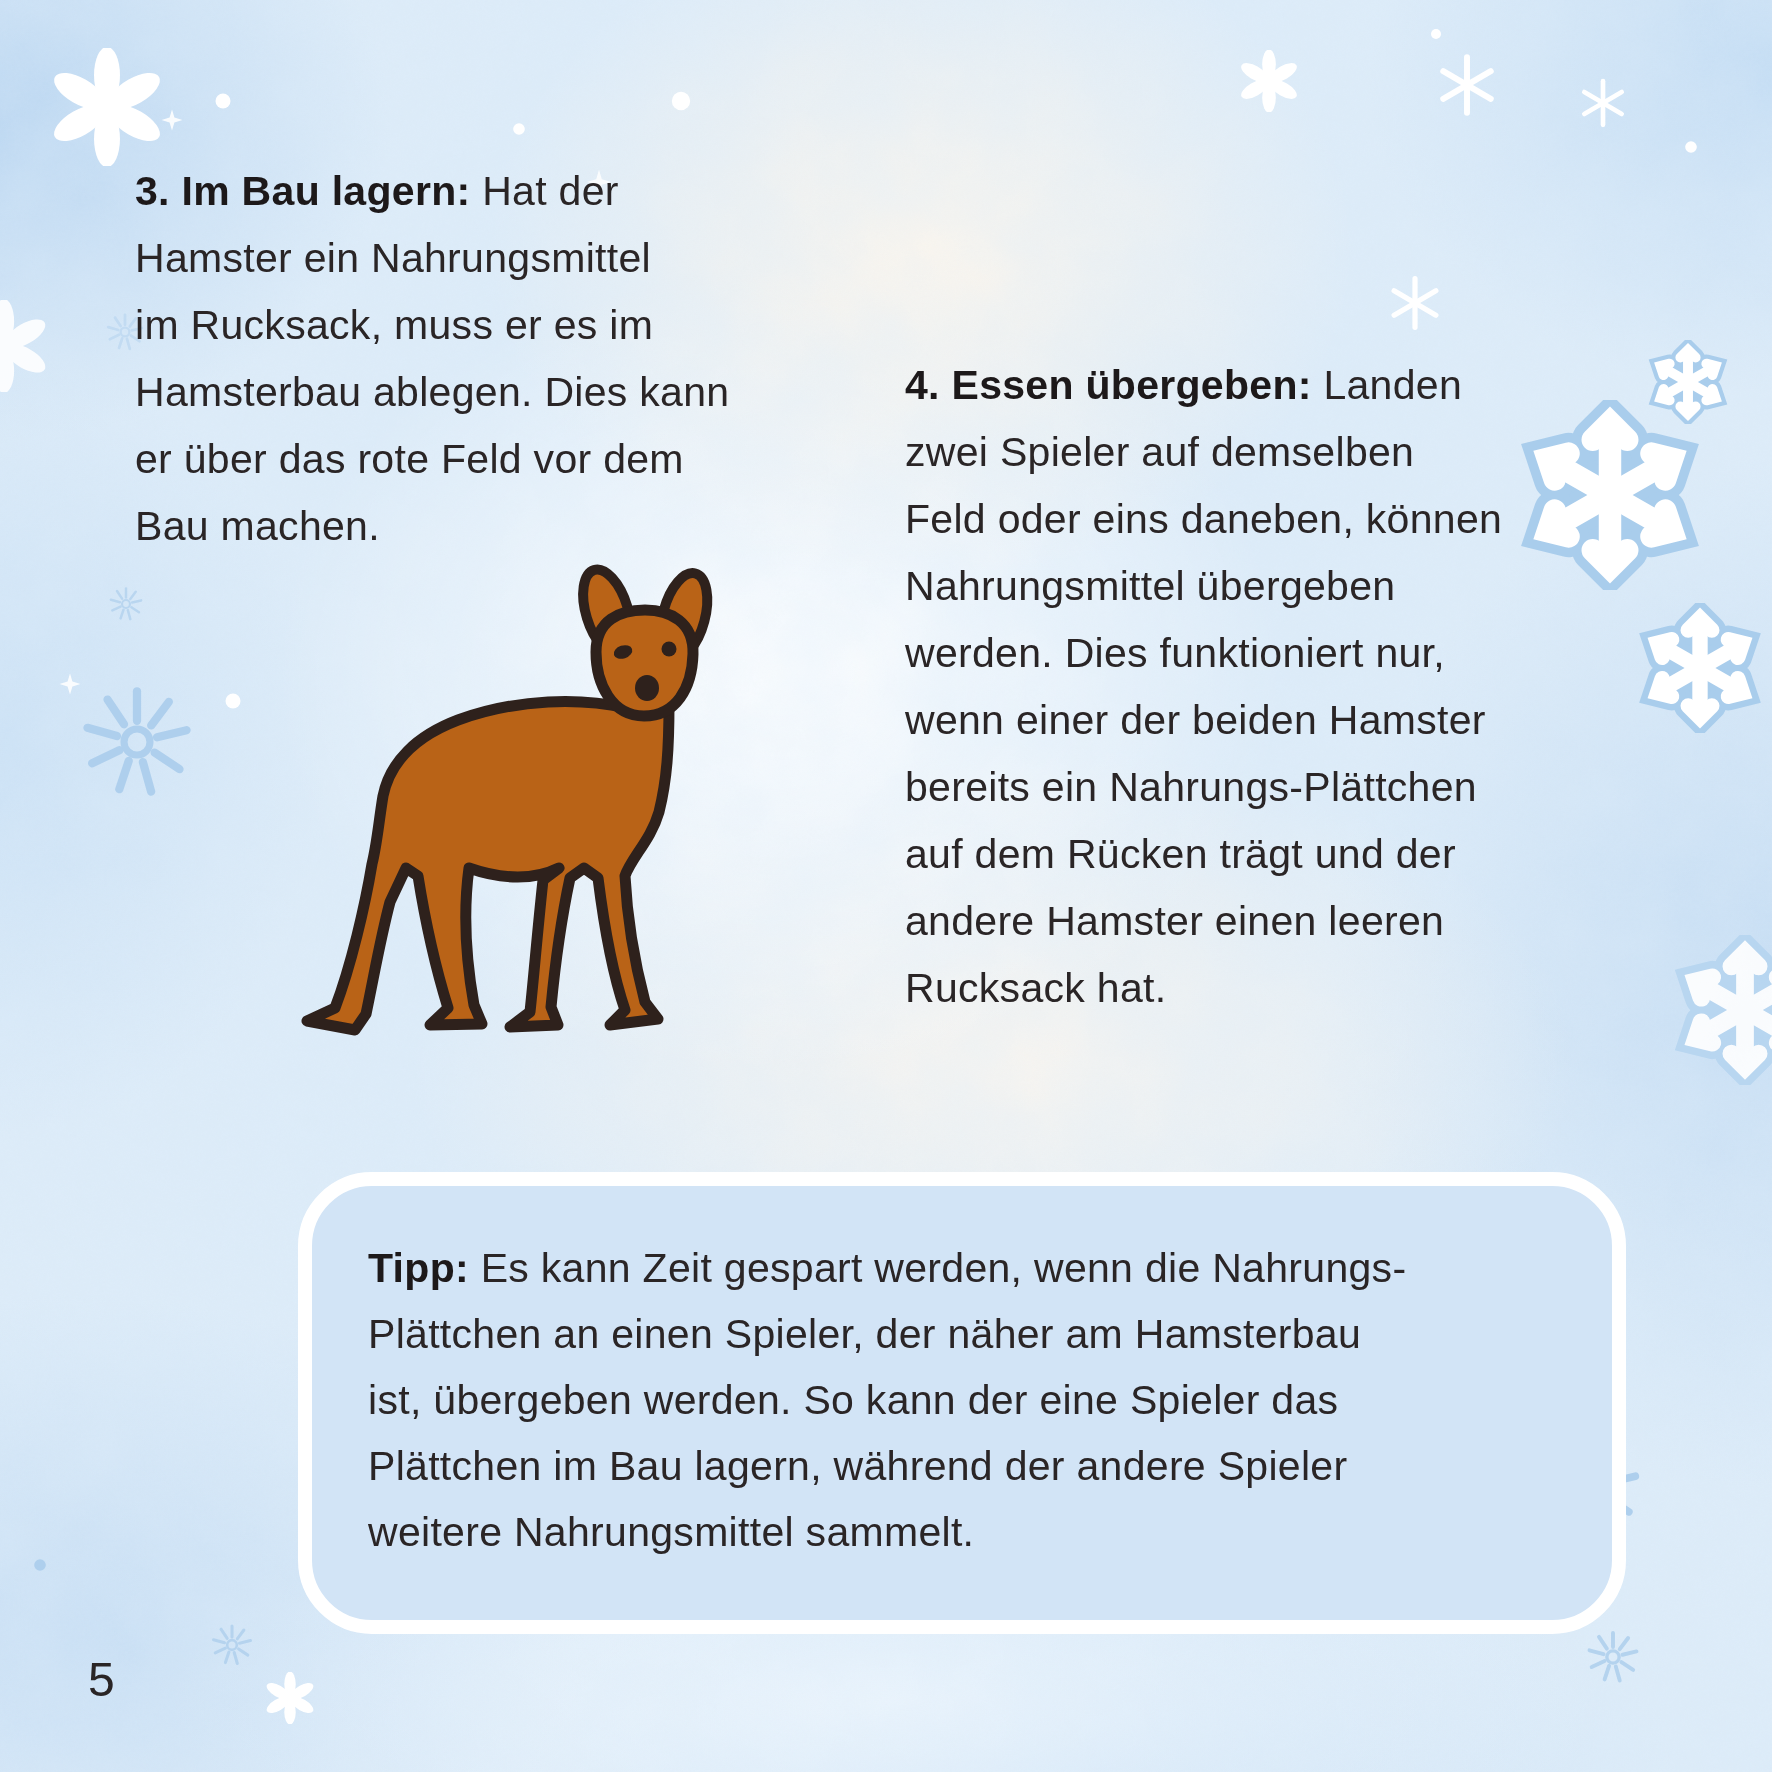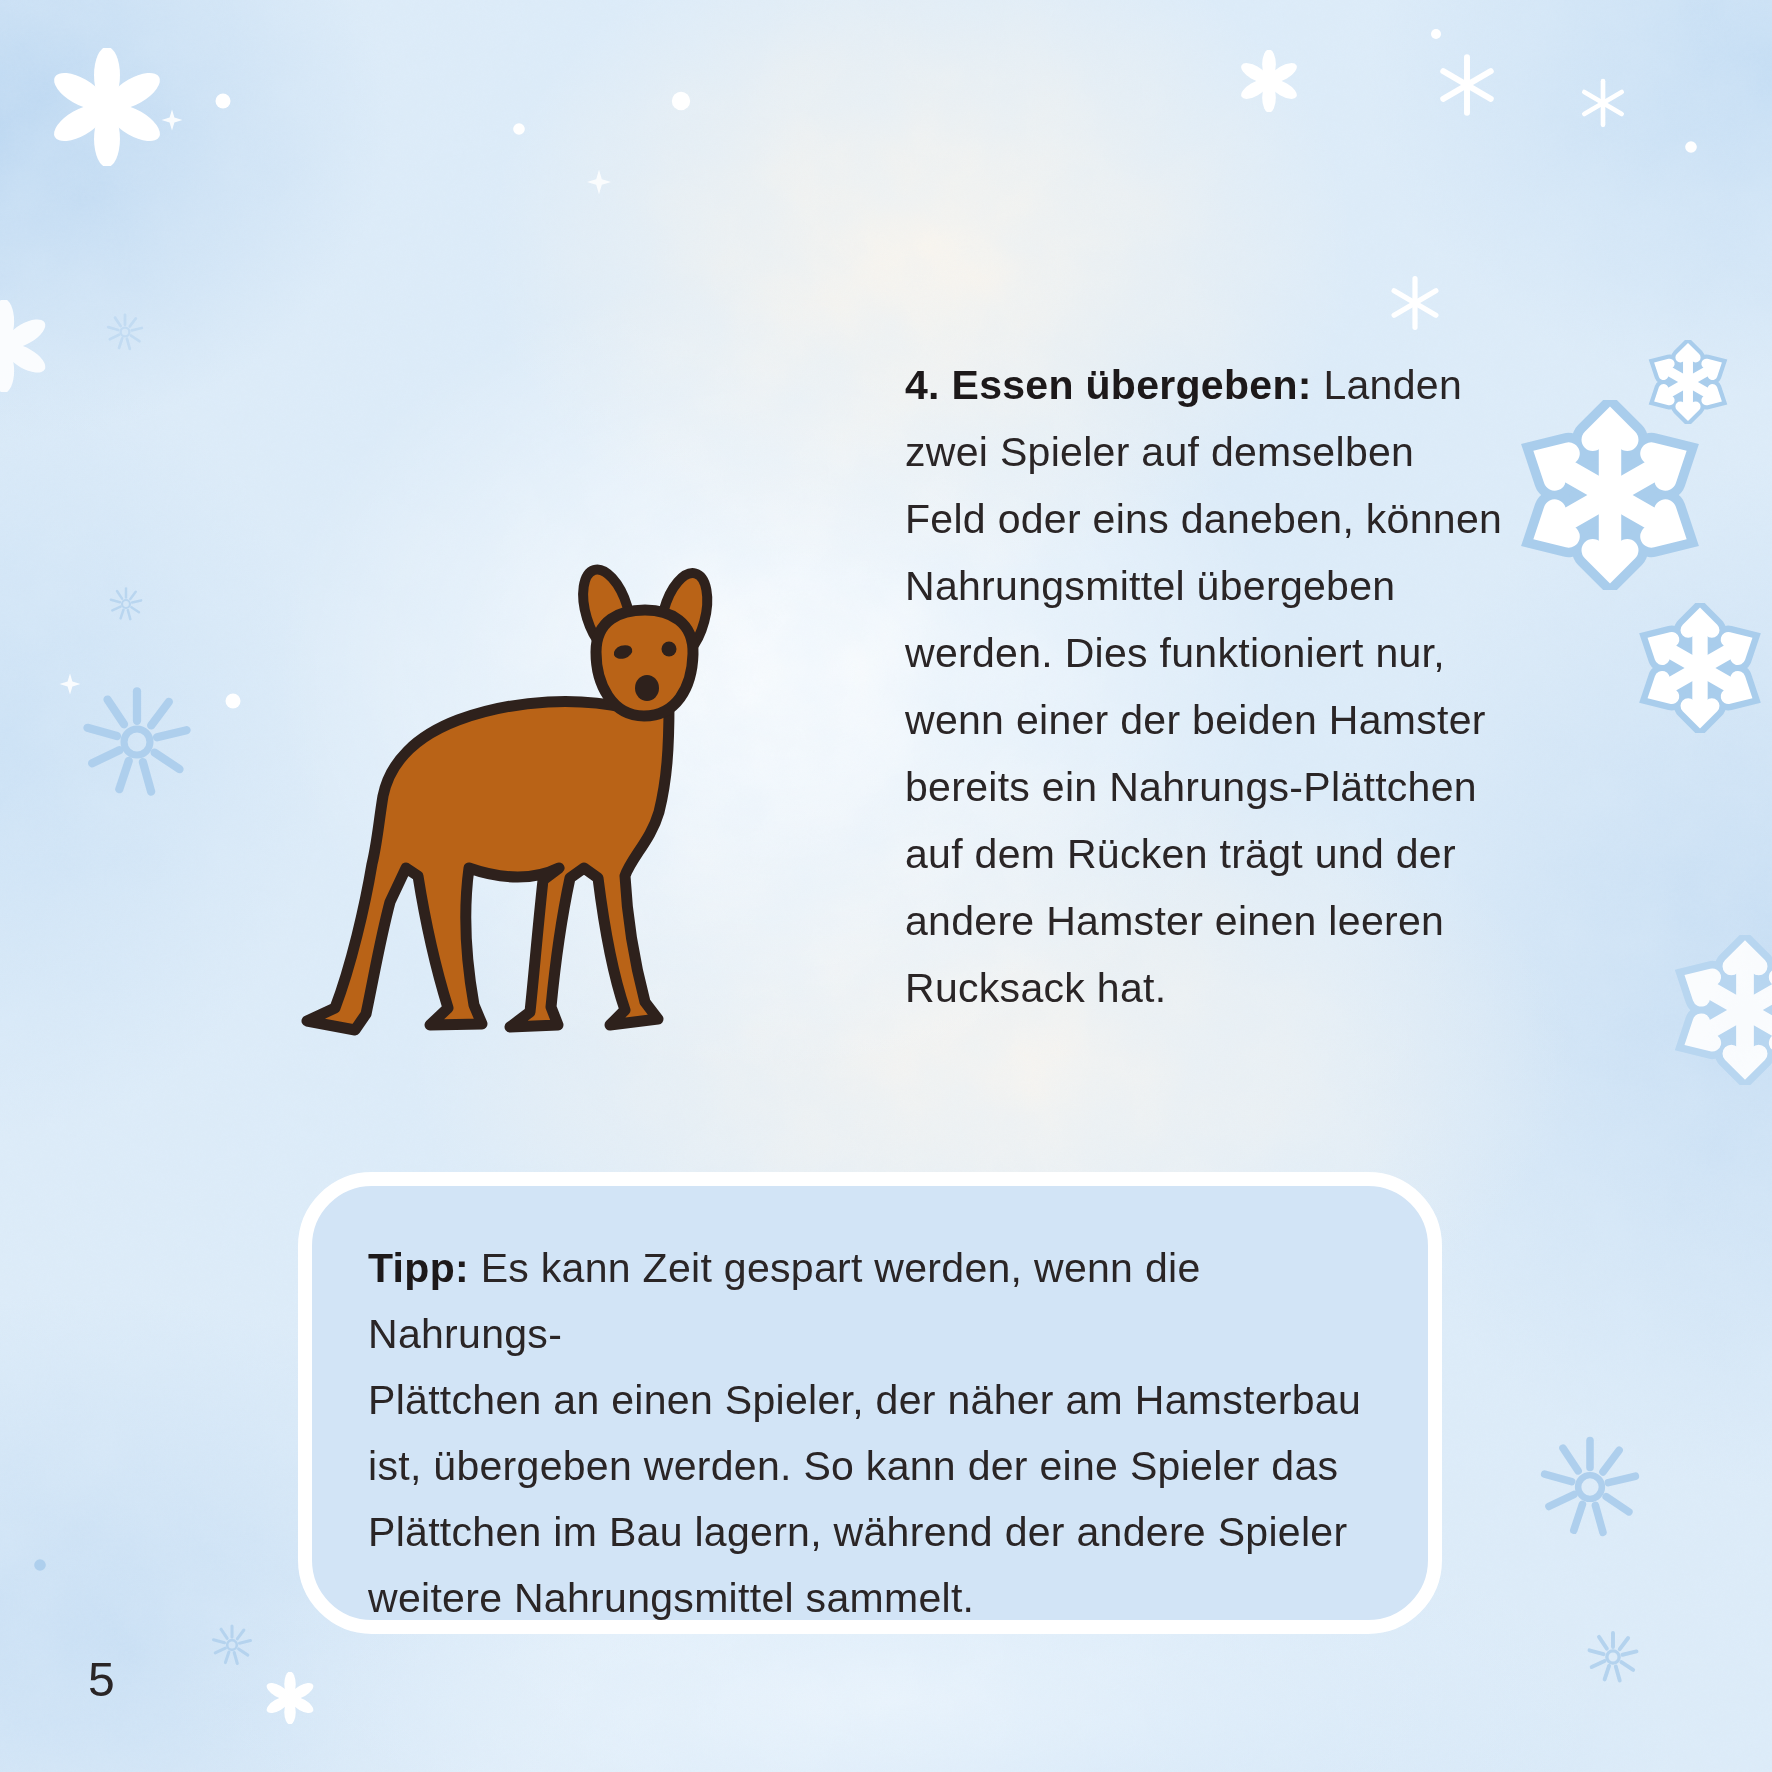--- a/index.html
+++ b/index.html
@@ -20,21 +20,21 @@
     font-family:"Liberation Sans","DejaVu Sans",sans-serif;
     color:#2a2526;
   }
   .noise{position:absolute;inset:0;opacity:.5;pointer-events:none;}
   .para{position:absolute;font-size:41px;line-height:67px;letter-spacing:.3px;}
   .para p{margin:0;white-space:pre-line;}
   .para b{font-weight:700;color:#1d191a;}
   .col-left{left:135px;top:158px;width:700px;}
   .col-right{left:905px;top:352px;width:680px;}
   .tipbox{
-    position:absolute;left:298px;top:1172px;width:1144px;height:462px;
+    position:absolute;left:298px;top:1172px;width:1328px;height:462px;
     box-sizing:border-box;border:14px solid #ffffff;border-radius:74px;
     background:#d2e4f6;padding:49px 44px 0 56px;
     font-size:41px;line-height:66px;letter-spacing:.3px;
   }
   .tipbox p{margin:0;white-space:pre-line;}
   .tipbox b{font-weight:700;color:#1d191a;}
   .pagenum{position:absolute;left:88px;top:1652px;font-size:48px;color:#2a2526;}
   .deer{position:absolute;left:278px;top:548px;width:484px;height:564px;}
   .sf{position:absolute;pointer-events:none;}
   .defs{position:absolute;width:0;height:0;overflow:hidden;}
@@ -204,20 +204,28 @@
   <svg class="sf" style="left:1585px;top:1629px;width:56px;height:56px;color:#aecfed;opacity:.85">
       <use href="#sf-daisy"></use>
     </svg>
   <svg class="sf" style="left:210px;top:1623px;width:44px;height:44px;color:#aecfed;opacity:.8">
       <use href="#sf-daisy"></use>
     </svg>
   <svg class="sf" style="left:33px;top:1558px;width:14px;height:14px;color:#aecfed">
       <use href="#sf-dot"></use>
     </svg>
 
+  <section class="para col-left">
+    <p><b>3. Im Bau lagern:</b><span> Hat der
+Hamster ein Nahrungsmittel
+im Rucksack, muss er es im
+Hamsterbau ablegen. Dies kann
+er über das rote Feld vor dem
+Bau machen.</span></p>
+  </section>
 
   <section class="para col-right">
     <p><b>4. Essen übergeben:</b><span> Landen
 zwei Spieler auf demselben
 Feld oder eins daneben, können
 Nahrungsmittel übergeben
 werden. Dies funktioniert nur,
 wenn einer der beiden Hamster
 bereits ein Nahrungs-Plättchen
 auf dem Rücken trägt und der

